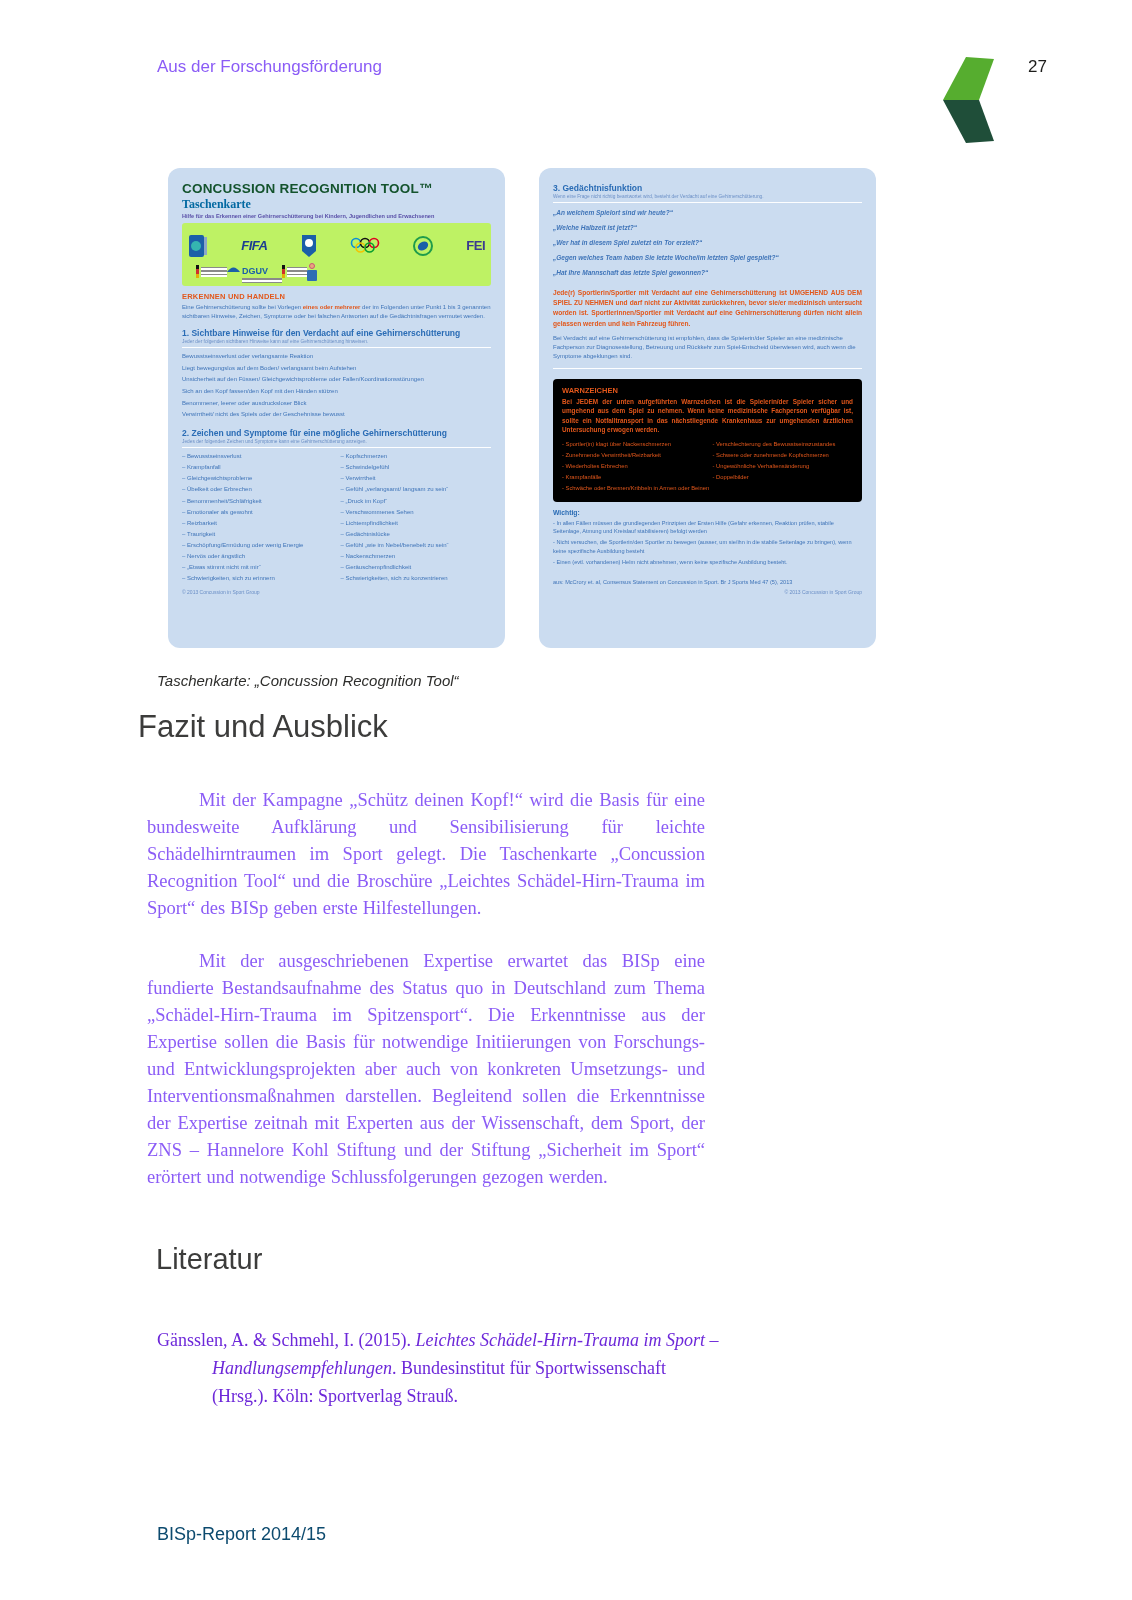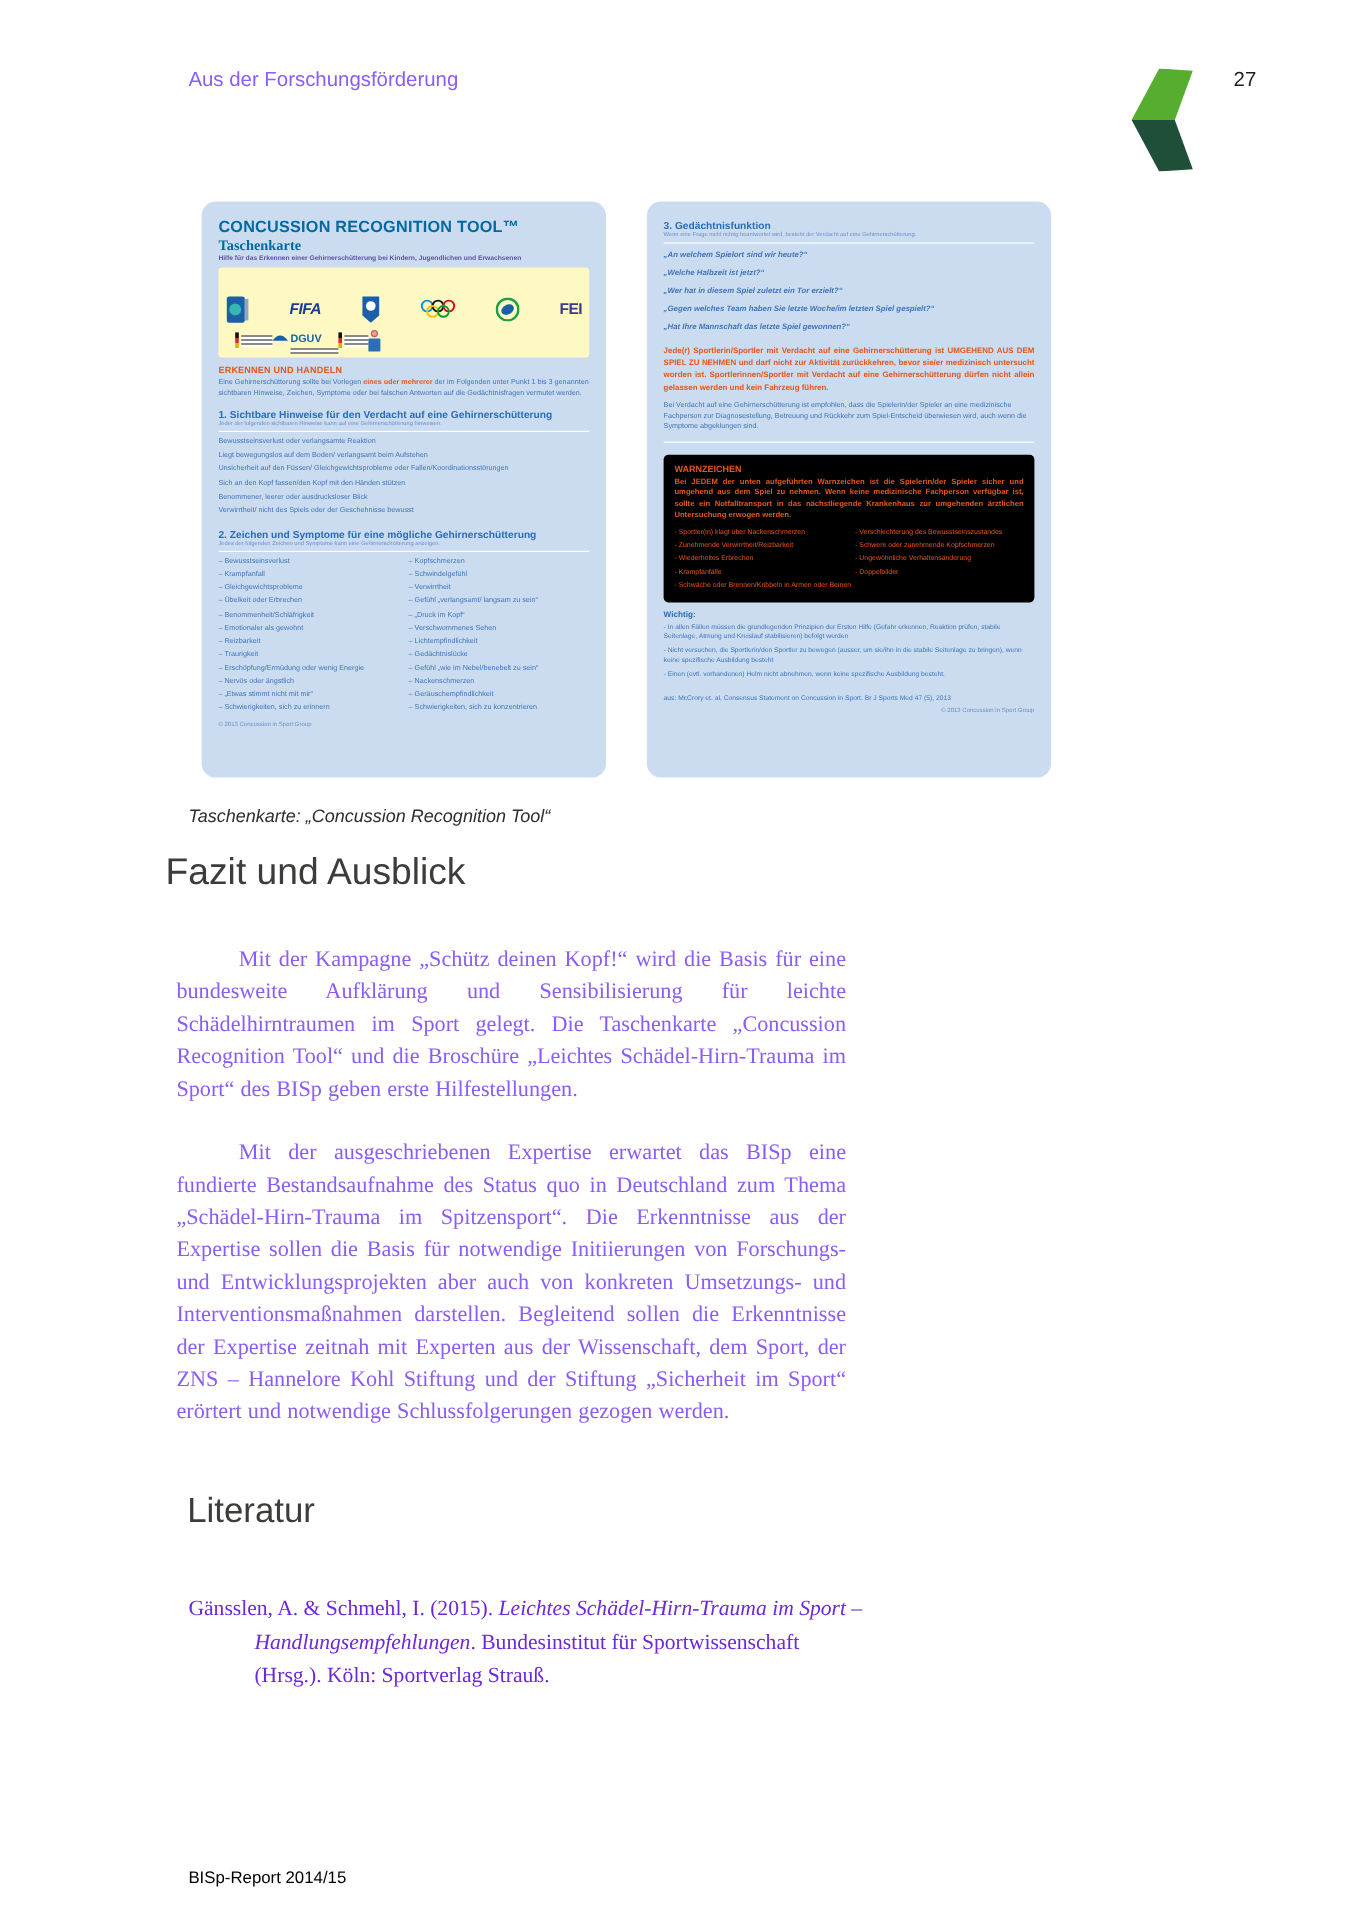--- a/index.html
+++ b/index.html
@@ -8,25 +8,25 @@
 
   
   .hdr-title{position:absolute;left:157px;top:57px;font-size:17px;color:#8b5cf6;}
   .hdr-pagenum{position:absolute;left:1028px;top:57px;font-size:17px;color:#1d1d1b;}
   .hdr-logo{position:absolute;left:941px;top:57px;width:57px;height:86px;}
 
   
   .figure{position:absolute;left:168px;top:168px;width:710px;height:480px;display:flex;gap:34px;}
   .card{width:337px;height:480px;background:#cbdcf0;border-radius:12px;box-sizing:border-box;
         padding:13px 14px;overflow:hidden;color:#3f74b8;}
-  .card-title{font-size:13.5px;font-weight:bold;color:#0369a1;letter-spacing:.2px;line-height:1.15;}
+  .card-title{font-size:13.5px;font-weight:bold;color:#14532d;letter-spacing:.2px;line-height:1.15;}
   .card-sub{font-size:12px;font-weight:bold;color:#0369a1;line-height:1.1;margin-top:1px;font-family:Liberation Serif, serif;}
   .card-tagline{font-size:5.6px;font-weight:bold;color:#5a50a8;margin-top:2px;}
 
-  .logo-band{background:#fef9c3;border-radius:3px;margin-top:4px;padding:20px 6px 3px;}
+  .logo-band{background:#bef264;border-radius:3px;margin-top:4px;padding:8px 6px 3px;}
   .logo-row{display:flex;align-items:center;justify-content:space-between;height:30px;}
   .logo-row2{display:flex;align-items:center;justify-content:flex-start;height:22px;padding:0 8px;}
   .logo-text{font-weight:bold;color:#1b3d91;font-style:italic;font-size:13px;letter-spacing:-.5px;}
   .fei-text{font-weight:bold;color:#3b3a8f;font-size:13px;letter-spacing:-.5px;}
   .mini-logo{display:flex;align-items:center;gap:2px;}
   .flag{width:3px;height:13px;background:linear-gradient(#111 33%,#cf2e2e 33%,#cf2e2e 66%,#e2b007 66%);}
   .gray-lines{width:26px;height:10px;background:repeating-linear-gradient(#8a8a8a 0 1.5px,#fff 1.5px 3.5px);}
   .dguv-text{font-weight:bold;color:#1b5fa8;font-size:9px;font-style:normal;}
   .person-ic{display:inline-block;width:10px;height:18px;position:relative;}
   .person-ic .head{position:absolute;left:2px;top:0;width:6px;height:6px;border-radius:50%;background:#e8a87c;border:1px solid #c57;box-sizing:border-box;}
@@ -71,21 +71,21 @@
   .bodyp{position:absolute;left:147px;width:558px;font-family:"Liberation Serif",serif;
          font-size:18.5px;line-height:27px;color:#8b5cf6;text-align:justify;hyphens:auto;
          -webkit-hyphens:auto;word-spacing:.5px;}
   .bodyp .indent{display:inline-block;width:52px;}
   .p1{top:768px;}
   .p2{top:929px;}
   .h-lit{position:absolute;left:156px;top:1243px;font-size:29px;font-weight:400;color:#3c3c3b;}
   .ref{position:absolute;left:157px;top:1308px;width:562px;font-family:"Liberation Serif",serif;
        font-size:18px;line-height:28px;color:#6d28d9;padding-left:55px;text-indent:-55px;box-sizing:border-box;}
   .ref i{font-style:italic;}
-  .footer{position:absolute;left:157px;top:1524px;font-size:14px;color:#000000;margin-top:32px;}
+  .footer{position:absolute;left:157px;top:1524px;font-size:18px;color:#0c4a6e;}
 </style>
 </head>
 <body>
 
 <div class="page">
 
   <div class="hdr-title">Aus der Forschungsförderung</div>
   <div class="hdr-logo">
     <svg width="57" height="86" viewBox="0 0 57 86">
       <polygon points="25,0 53,2 38,43 2,43" fill="#56ad2f"></polygon>

